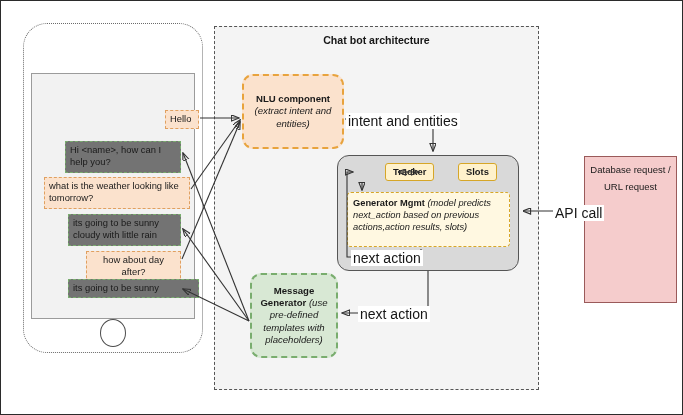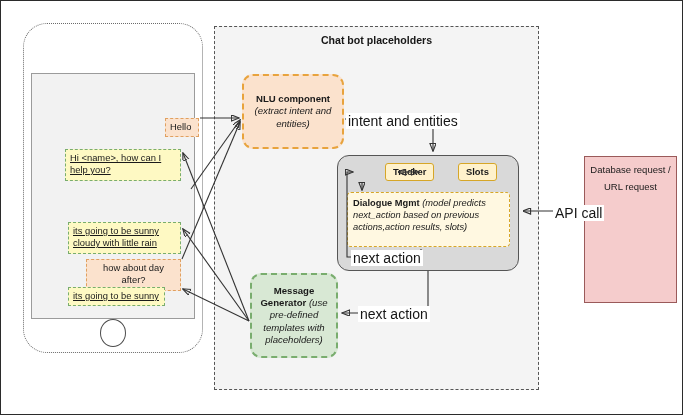--- a/index.html
+++ b/index.html
@@ -11,23 +11,23 @@
 
   
   #phone-frame{left:22px;top:22px;width:180px;height:330px;border:1px dotted #6b6b6b;
                border-radius:24px;background:#ffffff;}
   #phone-screen{left:30px;top:72px;width:164px;height:246px;border:1px solid #9b9b9b;
                 background:#f2f2f2;}
   #home-button{left:99px;top:318px;width:26px;height:28px;border:1px solid #4d4d4d;
                border-radius:50%;background:#ffffff;}
 
   .bubble{font-size:9.4px;line-height:12.4px;color:#1a1a1a;padding:2px 4px 3px 4px;
-          white-space:normal;margin-top:8px;}
+          white-space:normal;}
   .b-user{background:#fbe2cd;border:1px dashed #e0a060;}
-  .b-bot{background:#fef9c3;border:1px dashed #79ad6e;text-decoration:underline;}
+  .b-bot{background:#737373;border:1px dashed #79ad6e;}
 
   
   #arch-box{left:213px;top:25px;width:325px;height:364px;border:1px dashed #555;
             background:#f4f4f4;}
   #arch-title{left:213px;top:33px;width:325px;text-align:center;font-size:10.6px;
               font-weight:bold;color:#161616;}
 
   
   .comp{border-radius:11px;display:flex;align-items:center;justify-content:center;
         text-align:center;font-size:9.6px;line-height:12.2px;color:#1a1a1a;padding:3px;}
@@ -72,49 +72,50 @@
 <div id="canvas">
 
   <div class="abs" id="phone-frame"></div>
   <div class="abs" id="phone-screen"></div>
   <div class="abs" id="home-button"></div>
 
   <div class="abs bubble b-user" style="left:164px;top:109px;width:34px;">Hello</div>
 
   <div class="abs bubble b-bot" style="left:64px;top:140px;width:116px;">Hi &lt;name&gt;,  how can I help you?</div>
 
+  <div class="abs bubble b-user" style="left:43px;top:176px;width:146px;">what is the weather looking like tomorrow?</div>
 
   <div class="abs bubble b-bot" style="left:67px;top:213px;width:113px;">its going to be sunny cloudy with little rain</div>
 
   <div class="abs bubble b-user" style="left:85px;top:250px;width:95px;text-align:center;">how about day after?</div>
 
-  <div class="abs bubble b-bot" style="left:67px;top:278px;width:97px;">its going to be sunny</div>
+  <div class="abs bubble b-bot" style="left:67px;top:278px;width:131px;">its going to be sunny</div>
 
   <div class="abs" id="arch-box"></div>
-  <div class="abs" id="arch-title">Chat bot placeholders</div>
+  <div class="abs" id="arch-title">Chat bot architecture</div>
 
   <div class="abs comp" id="nlu-box">
     <span>
       <b>NLU component</b><br>
       <i>(extract intent and entities)</i>
     </span>
   </div>
 
   <div class="abs comp" id="msg-box">
     <span>
       <b>Message Generator</b>
       <i>(use pre-defined templates with placeholders)</i>
     </span>
   </div>
 
   <div class="abs" id="engine-box"></div>
   <div class="abs chip" id="tracker-chip">Tracker</div>
   <div class="abs chip" id="slots-chip">Slots</div>
   <div class="abs" id="dm-box">
-    <b>Dialogue Mgmt</b>
+    <b>Generator Mgmt</b>
     <i>(model predicts next_action based on previous actions,action results, slots)</i>
   </div>
 
   <div class="abs" id="db-box">
     <span>Database request / URL request</span>
   </div>
 
   <svg id="wires">
     <defs>
       <marker id="ah" markerWidth="9" markerHeight="9" refX="7.6" refY="3.1" orient="auto" markerUnits="userSpaceOnUse">

